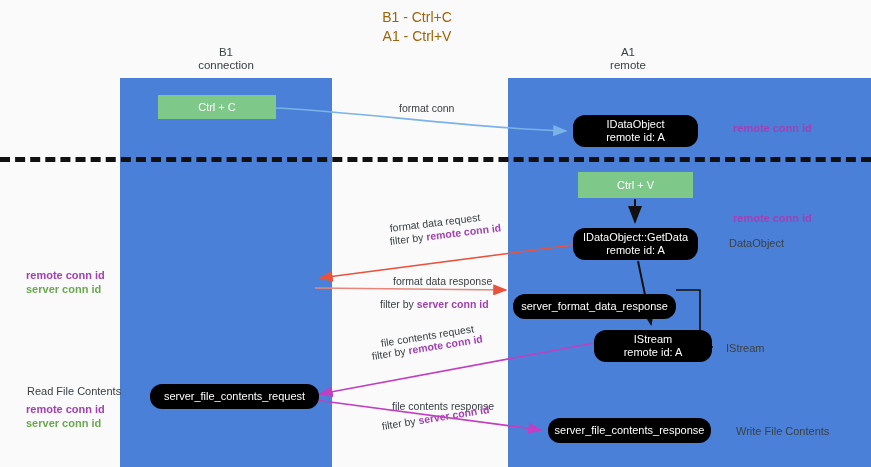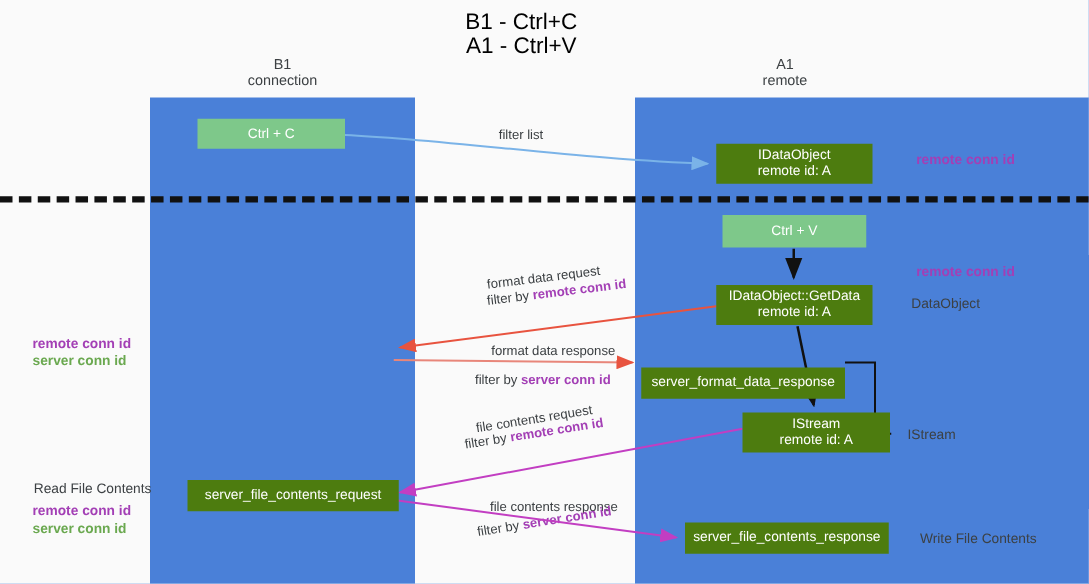--- a/index.html
+++ b/index.html
@@ -20,39 +20,39 @@
 
   .lane-title{
     position:absolute;text-align:center;font-size:11.5px;line-height:13px;
     color:#3c4043;white-space:pre-line;
   }
   #title-b1{left:146px;top:46px;width:160px;}
   #title-a1{left:548px;top:46px;width:160px;}
 
   #page-title{
     position:absolute;left:0;top:8px;width:834px;text-align:center;
-    font-size:18px;line-height:19px;color:#000000;white-space:pre-line;
+    font-size:14px;line-height:19px;color:#a16207;white-space:pre-line;
   }
 
   
   #separator{
     position:absolute;left:0;top:157px;width:871px;height:0;
     border-top:5px dashed #111;
   }
 
   
   .node{
     position:absolute;box-sizing:border-box;
     display:flex;flex-direction:column;align-items:center;justify-content:center;
     color:#ffffff;font-size:11px;line-height:13px;text-align:center;
     white-space:pre-line;
     z-index:5;
   }
   .node.green{background:#7ec88a;}
-  .node.orange{background:#4d7c0f;}
+  .node.orange{background:#000000;border-radius:12px;}
 
   #n-ctrlc{left:158px;top:95px;width:118px;height:24px;}
   #n-idataobject{left:573px;top:115px;width:125px;height:32px;}
   #n-ctrlv{left:578px;top:172px;width:115px;height:26px;}
   #n-getdata{left:573px;top:228px;width:125px;height:32px;}
   #n-sfdreq{left:150px;top:268px;width:163px;height:25px;}
   #n-sfdresp{left:513px;top:278px;width:163px;height:25px;margin-top:16px;}
   #n-istream{left:594px;top:330px;width:118px;height:32px;}
   #n-sfcreq{left:150px;top:384px;width:169px;height:25px;}
   #n-sfcresp{left:548px;top:418px;width:163px;height:25px;}
@@ -161,21 +161,21 @@
   <div class="ann bold c-purple" id="ann-remote2">remote conn id</div>
   <div class="ann c-dark" id="ann-dataobject">DataObject</div>
   <div class="ann c-dark" id="ann-istream">IStream</div>
   <div class="ann c-dark" id="ann-write">Write File Contents</div>
   <div class="ann c-dark" id="ann-read">Read File Contents</div>
 
   <div class="ann bold" id="ann-left-ids"><span class="c-purple">remote conn id</span><br><span class="c-green">server conn id</span></div>
 
   <div class="ann bold" id="ann-left-ids2"><span class="c-purple">remote conn id</span><br><span class="c-green">server conn id</span></div>
 
-  <div class="elabel" id="el-formatlist">filter list</div>
+  <div class="elabel" id="el-formatlist">format conn</div>
 
   <div class="elabel rot-fmt" id="el-fdreq">format data request</div>
   <div class="elabel rot-fmt" id="el-fdreq2"><span>filter by </span><b class="c-purple">remote conn id</b></div>
 
   <div class="elabel" id="el-fdresp">format data response</div>
   <div class="elabel" id="el-fdresp2"><span>filter by </span><b class="c-purple">server conn id</b></div>
 
   <div class="elabel rot-file" id="el-fcreq">file contents request</div>
   <div class="elabel rot-file" id="el-fcreq2"><span>filter by </span><b class="c-purple">remote conn id</b></div>
 

